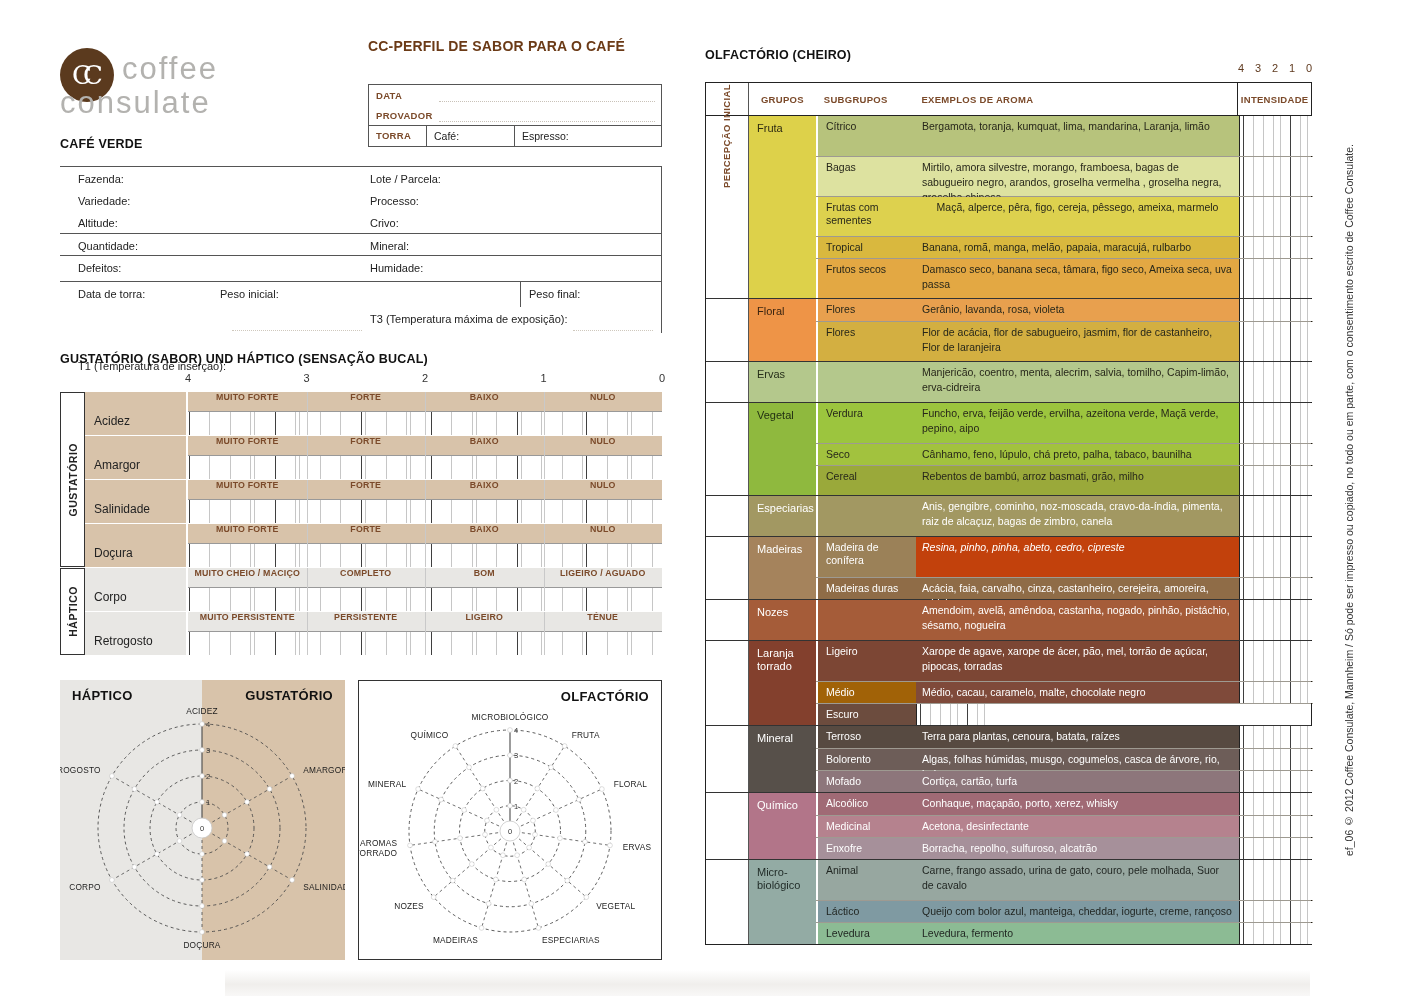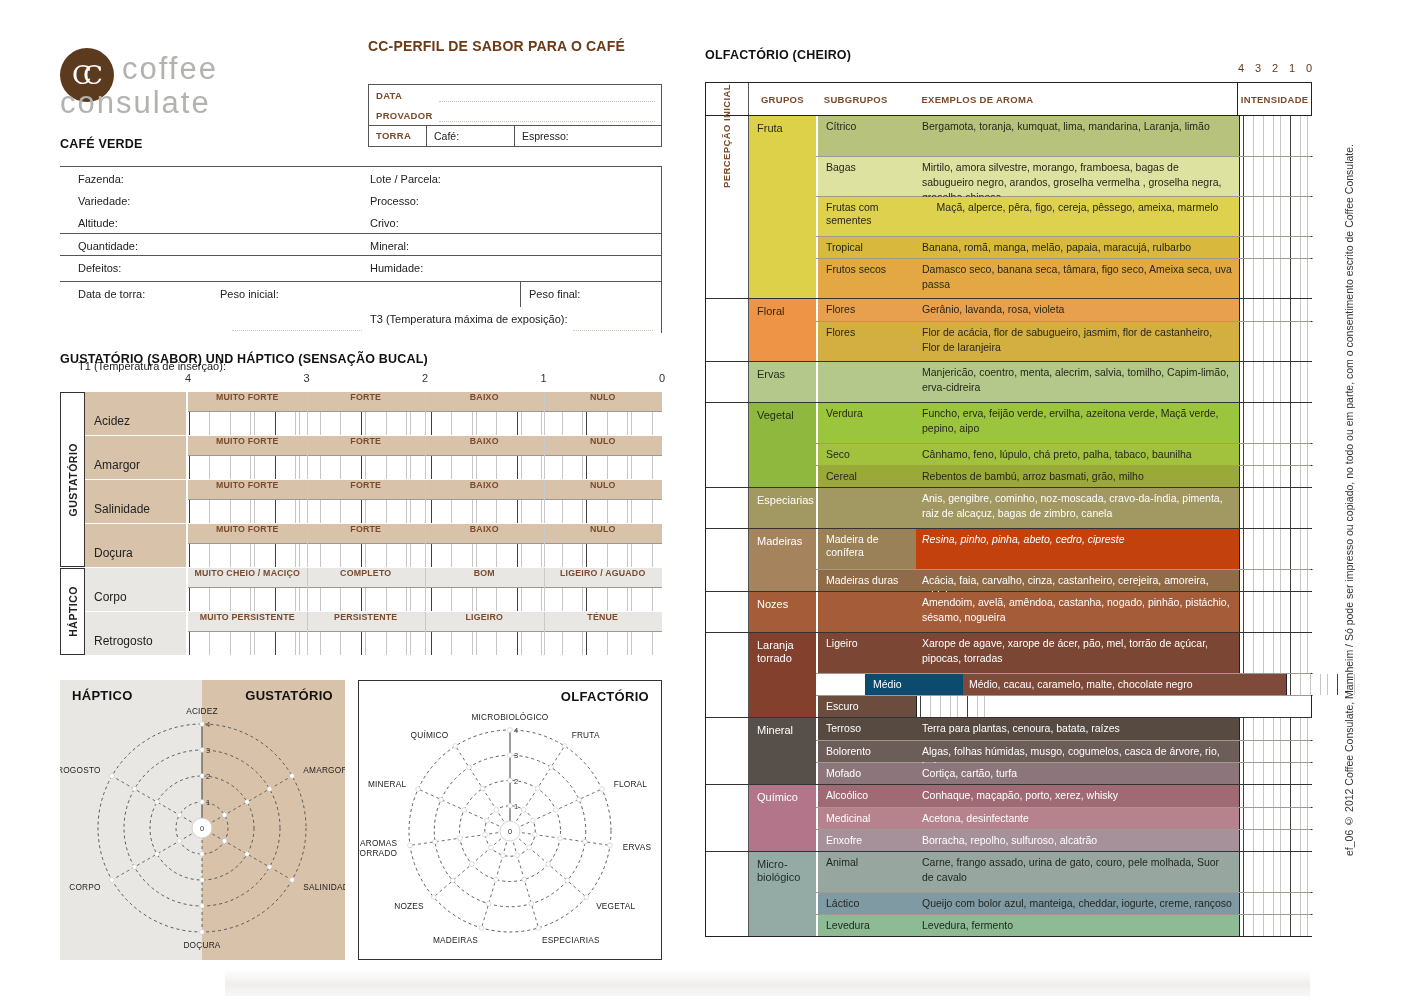--- a/index.html
+++ b/index.html
@@ -760,21 +760,21 @@
                 <div class="tick" style="left: 4.75%; background: rgb(63, 63, 63);"></div>
                 <div class="tick" style="left: 18.25%; background: rgb(198, 198, 198);"></div>
                 <div class="tick" style="left: 31.75%; background: rgb(198, 198, 198);"></div>
                 <div class="tick" style="left: 45.25%; background: rgb(198, 198, 198);"></div>
                 <div class="tick" style="left: 55.25%; background: rgb(198, 198, 198);"></div>
                 <div class="tick" style="left: 68.75%; background: rgb(63, 63, 63);"></div>
                 <div class="tick" style="left: 82.25%; background: rgb(198, 198, 198);"></div>
                 <div class="tick" style="left: 92.25%; background: rgb(198, 198, 198);"></div>
               </div>
             </div>
-            <div class="olf-row" style="height: 22px;">
+            <div class="olf-row" style="height: 30px;">
               <div class="sub-cell" style="background: rgb(154, 169, 58); color: rgb(39, 39, 26);">Cereal</div>
               <div class="aroma-cell" style="background: rgb(154, 169, 58); color: rgb(39, 39, 26);">Rebentos de bambú, arroz basmati, grão, milho</div>
               <div class="int-cell">
                 <div class="tick" style="left: 4.75%; background: rgb(63, 63, 63);"></div>
                 <div class="tick" style="left: 18.25%; background: rgb(198, 198, 198);"></div>
                 <div class="tick" style="left: 31.75%; background: rgb(198, 198, 198);"></div>
                 <div class="tick" style="left: 45.25%; background: rgb(198, 198, 198);"></div>
                 <div class="tick" style="left: 55.25%; background: rgb(198, 198, 198);"></div>
                 <div class="tick" style="left: 68.75%; background: rgb(63, 63, 63);"></div>
                 <div class="tick" style="left: 82.25%; background: rgb(198, 198, 198);"></div>
@@ -869,21 +869,21 @@
                 <div class="tick" style="left: 18.25%; background: rgb(198, 198, 198);"></div>
                 <div class="tick" style="left: 31.75%; background: rgb(198, 198, 198);"></div>
                 <div class="tick" style="left: 45.25%; background: rgb(198, 198, 198);"></div>
                 <div class="tick" style="left: 55.25%; background: rgb(198, 198, 198);"></div>
                 <div class="tick" style="left: 68.75%; background: rgb(63, 63, 63);"></div>
                 <div class="tick" style="left: 82.25%; background: rgb(198, 198, 198);"></div>
                 <div class="tick" style="left: 92.25%; background: rgb(198, 198, 198);"></div>
               </div>
             </div>
             <div class="olf-row" style="height: 22px;">
-              <div class="sub-cell" style="background: #0c4a6e; color: rgb(255, 255, 255); margin-left: 47px;">Médio</div>
+              <div class="sub-cell" style="background: #a16207; color: rgb(255, 255, 255);">Médio</div>
               <div class="aroma-cell" style="background: rgb(127, 74, 58); color: rgb(255, 255, 255);">Médio, cacau, caramelo, malte, chocolate negro</div>
               <div class="int-cell">
                 <div class="tick" style="left: 4.75%; background: rgb(63, 63, 63);"></div>
                 <div class="tick" style="left: 18.25%; background: rgb(198, 198, 198);"></div>
                 <div class="tick" style="left: 31.75%; background: rgb(198, 198, 198);"></div>
                 <div class="tick" style="left: 45.25%; background: rgb(198, 198, 198);"></div>
                 <div class="tick" style="left: 55.25%; background: rgb(198, 198, 198);"></div>
                 <div class="tick" style="left: 68.75%; background: rgb(63, 63, 63);"></div>
                 <div class="tick" style="left: 82.25%; background: rgb(198, 198, 198);"></div>
                 <div class="tick" style="left: 92.25%; background: rgb(198, 198, 198);"></div>

